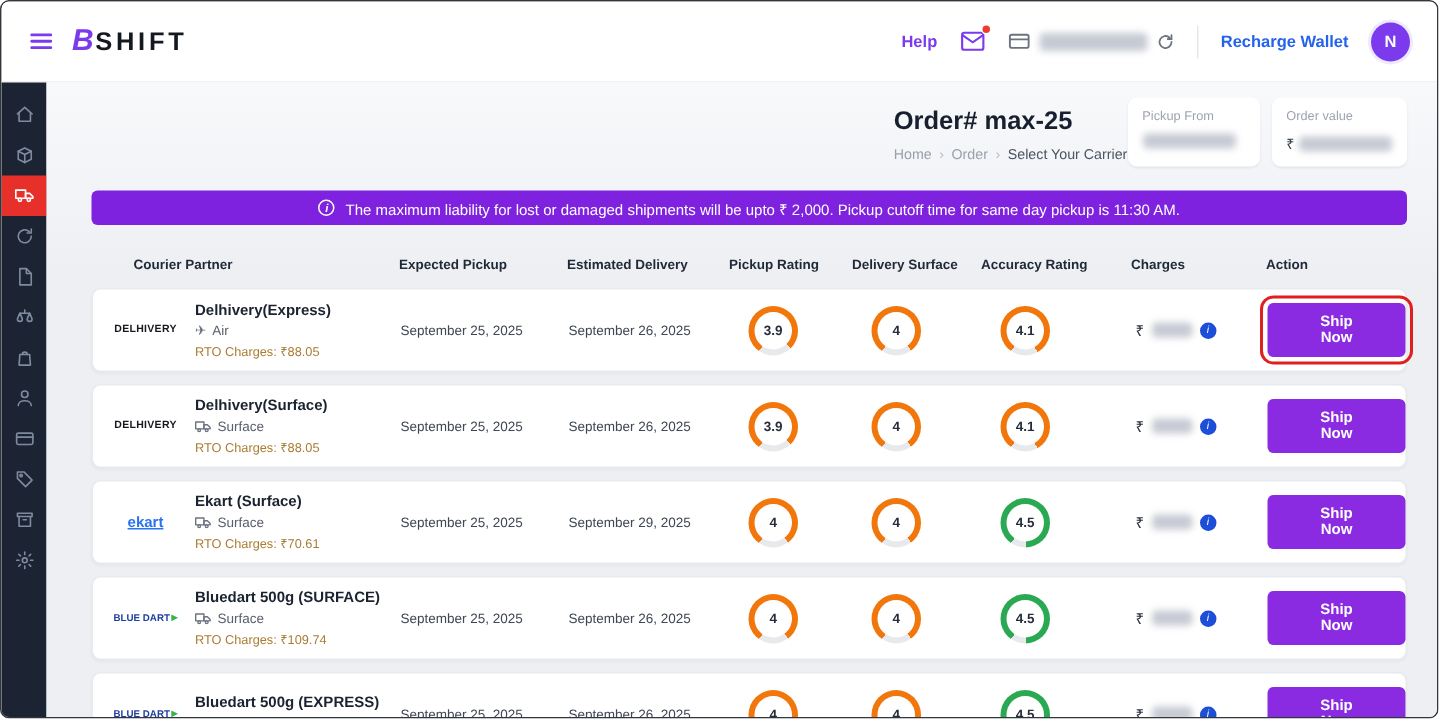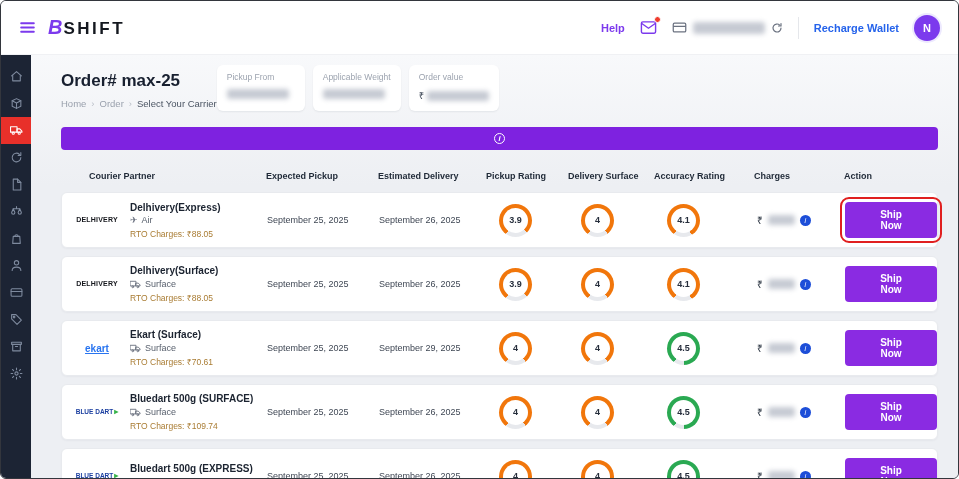--- a/index.html
+++ b/index.html
@@ -32,21 +32,21 @@
   
   .bodyrow{display:flex;flex:1;min-height:0}
   .sidebar{width:30px;min-width:30px;background:#1c2434;display:flex;flex-direction:column;align-items:center;padding-top:8px}
   .s-item{width:30px;height:27px;display:flex;align-items:center;justify-content:center;color:#7e8a9e;cursor:pointer}
   .s-item svg{width:13px;height:13px}
   .s-item.active{background:#e8302a;color:#fff}
 
   .main{flex:1;min-width:0;padding:10px 20px 0 30px;background:linear-gradient(180deg,#f8f9fb 0,#edeff3 130px)}
 
   
-  .head-row{display:flex;align-items:flex-start;justify-content:flex-start;height:58px}
+  .head-row{display:flex;align-items:flex-start;justify-content:flex-end;height:58px}
   .title{font-size:17px;font-weight:bold;color:#182030;margin:6px 0 7px}
   .crumbs{font-size:9.5px;color:#9aa1ad;display:flex;gap:5px;align-items:center}
   .crumbs .sep{color:#b7bcc5}
   .crumbs .crumb{cursor:pointer}
   .crumbs .crumb.last{color:#4b5563}
   .cards{display:flex;gap:8px}
   .card{background:#fff;border-radius:6px;padding:7px 10px 9px;min-width:88px;box-shadow:0 1px 2px rgba(16,24,40,.07)}
   .card-label{font-size:8.5px;color:#9ca3af;margin-bottom:7px;white-space:nowrap}
   .card-val{display:flex;align-items:center;gap:3px;font-size:9.5px;color:#374151}
   .card-blur{width:62px;height:10px}
@@ -221,37 +221,32 @@
             </div>
         </div>
         <div class="cards">
             <div class="card">
               <div class="card-label">Pickup From</div>
               <div class="card-val">
                 <span class="blur card-blur"></span>
               </div>
             </div>
             <div class="card">
-              <div class="card-label">Applicable Weight</div>
-              <div class="card-val">
-                <span class="blur card-blur"></span>
-              </div>
-            </div>
-            <div class="card">
               <div class="card-label">Order value</div>
               <div class="card-val">
                 <span>₹</span>
                 <span class="blur card-blur"></span>
               </div>
             </div>
           </div>
       </div>
 
       <div class="banner">
         <span class="binfo">i</span>
+        <span>The maximum liability for lost or damaged shipments will be upto ₹ 2,000. Pickup cutoff time for same day pickup is 11:30 AM.</span>
       </div>
 
       <div class="thead">
           <span>Courier Partner</span>
           <span>Expected Pickup</span>
           <span>Estimated Delivery</span>
           <span>Pickup Rating</span>
           <span>Delivery Surface</span>
           <span>Accuracy Rating</span>
           <span>Charges</span>

